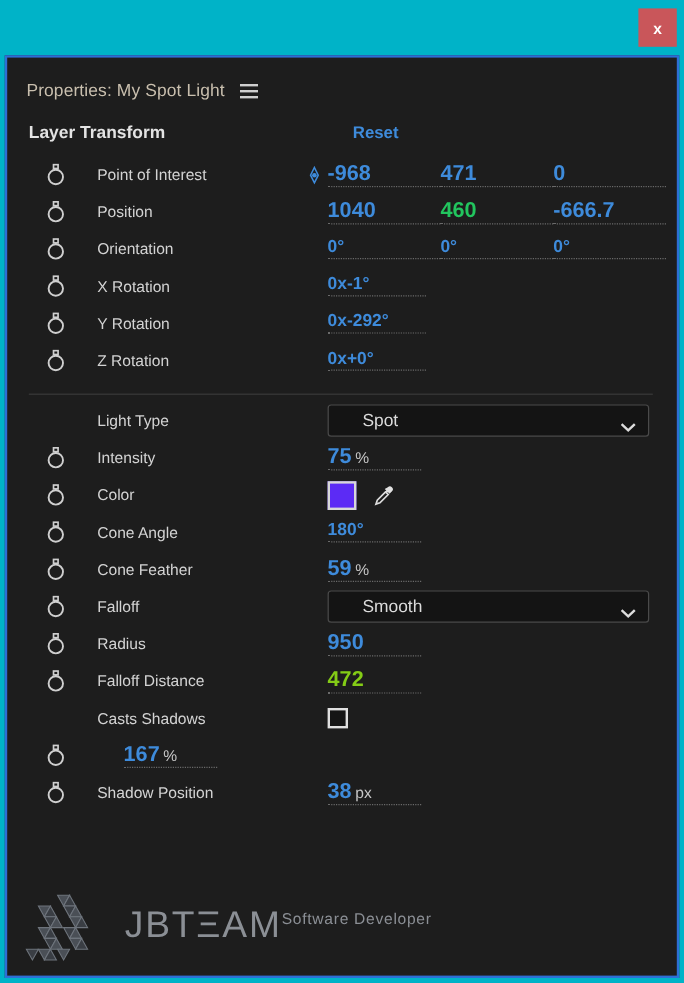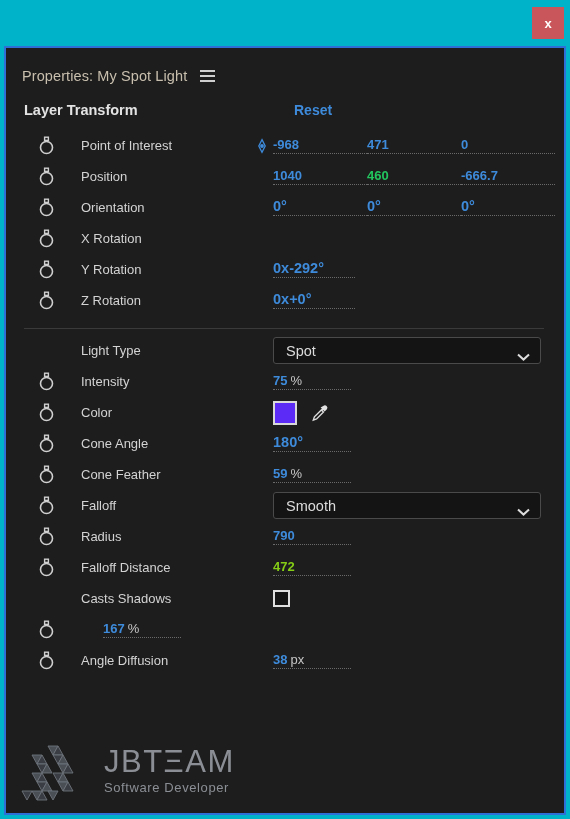--- a/index.html
+++ b/index.html
@@ -161,21 +161,21 @@
     gap: 3px;
     border-bottom: 1px dotted #6a6a6a;
     padding-bottom: 2px;
     margin-right: 0px;
     cursor: pointer;
   }
   .field.single { width: 78px; flex: 0 0 78px; }
   .field.wide   { width: 82px; flex: 0 0 82px; }
   .field .num {
     color: #3e8bdb;
-    font-size: 13px;
+    font-size: 18px;
     font-weight: bold;
     line-height: 1;
   }
   .field .unit {
     color: #c6c6c6;
     font-size: 13px;
     line-height: 1;
   }
   .field .deg {
     color: #3e8bdb;
@@ -187,21 +187,21 @@
   
   .dropdown {
     width: 268px;
     height: 27px;
     background: #141414;
     border: 1px solid #4a4a4a;
     border-radius: 3px;
     display: flex;
     align-items: center;
     justify-content: space-between;
-    padding: 0 10px 0 12px;
+    padding: 0 10px 0 28px;
     box-sizing: border-box;
     cursor: pointer;
   }
   .dropdown .dd-label {
     color: #dcdcdc;
     font-size: 14.5px;
   }
   .chev {
     width: 13px; height: 8px;
     position: relative;
@@ -232,21 +232,21 @@
   
   .watermark {
     position: absolute;
     left: 12px;
     bottom: 6px;
     display: flex;
     align-items: center;
     gap: 8px;
     opacity: 1;
   }
-  .wm-text { display: flex; flex-direction: column; }
+  .wm-text { display: flex; }
   .wm-name {
     color: #8b8f95;
     font-size: 31px;
     letter-spacing: 1.5px;
     line-height: 1;
     font-family: "Liberation Sans", sans-serif;
   }
   .wm-sub {
     color: #8b8f95;
     font-size: 13px;
@@ -359,20 +359,25 @@
       <div class="row">
         <span class="sw-cell">
           <svg class="stopwatch" width="17" height="19" viewBox="0 0 17 19">
             <circle cx="8.5" cy="11.5" r="6" fill="none" stroke="#cfcfcf" stroke-width="1.6"></circle>
             <rect x="6.6" y="1.2" width="3.8" height="3.2" fill="none" stroke="#cfcfcf" stroke-width="1.4"></rect>
             <line x1="8.5" y1="4.4" x2="8.5" y2="5.5" stroke="#cfcfcf" stroke-width="1.4"></line>
           </svg>
         </span>
         <span class="prop-label">X Rotation</span>
         <span class="spacer22"></span>
+        <span class="fields">
+          <span class="field wide">
+            <span class="deg" style="color: rgb(62, 139, 219);">0x-1°</span>
+          </span>
+        </span>
       </div>
 
       <div class="row">
         <span class="sw-cell">
           <svg class="stopwatch" width="17" height="19" viewBox="0 0 17 19">
             <circle cx="8.5" cy="11.5" r="6" fill="none" stroke="#cfcfcf" stroke-width="1.6"></circle>
             <rect x="6.6" y="1.2" width="3.8" height="3.2" fill="none" stroke="#cfcfcf" stroke-width="1.4"></rect>
             <line x1="8.5" y1="4.4" x2="8.5" y2="5.5" stroke="#cfcfcf" stroke-width="1.4"></line>
           </svg>
         </span>
@@ -523,21 +528,21 @@
           <svg class="stopwatch" width="17" height="19" viewBox="0 0 17 19">
             <circle cx="8.5" cy="11.5" r="6" fill="none" stroke="#cfcfcf" stroke-width="1.6"></circle>
             <rect x="6.6" y="1.2" width="3.8" height="3.2" fill="none" stroke="#cfcfcf" stroke-width="1.4"></rect>
             <line x1="8.5" y1="4.4" x2="8.5" y2="5.5" stroke="#cfcfcf" stroke-width="1.4"></line>
           </svg>
         </span>
         <span class="prop-label">Radius</span>
         <span class="spacer22"></span>
         <span class="fields">
           <span class="field single">
-            <span class="num" style="color: rgb(62, 139, 219);">790</span>
+            <span class="num" style="color: rgb(62, 139, 219);">950</span>
           </span>
         </span>
       </div>
 
       <div class="row">
         <span class="sw-cell">
           <svg class="stopwatch" width="17" height="19" viewBox="0 0 17 19">
             <circle cx="8.5" cy="11.5" r="6" fill="none" stroke="#cfcfcf" stroke-width="1.6"></circle>
             <rect x="6.6" y="1.2" width="3.8" height="3.2" fill="none" stroke="#cfcfcf" stroke-width="1.4"></rect>
             <line x1="8.5" y1="4.4" x2="8.5" y2="5.5" stroke="#cfcfcf" stroke-width="1.4"></line>
@@ -579,21 +584,21 @@
       </div>
 
       <div class="row">
         <span class="sw-cell">
           <svg class="stopwatch" width="17" height="19" viewBox="0 0 17 19">
             <circle cx="8.5" cy="11.5" r="6" fill="none" stroke="#cfcfcf" stroke-width="1.6"></circle>
             <rect x="6.6" y="1.2" width="3.8" height="3.2" fill="none" stroke="#cfcfcf" stroke-width="1.4"></rect>
             <line x1="8.5" y1="4.4" x2="8.5" y2="5.5" stroke="#cfcfcf" stroke-width="1.4"></line>
           </svg>
         </span>
-        <span class="prop-label">Angle Diffusion</span>
+        <span class="prop-label">Shadow Position</span>
         <span class="spacer22"></span>
         <span class="fields">
           <span class="field single">
             <span class="num" style="color: rgb(62, 139, 219); text-align: center;">38</span>
             <span class="unit">px</span>
           </span>
         </span>
       </div>
     </div>
 

